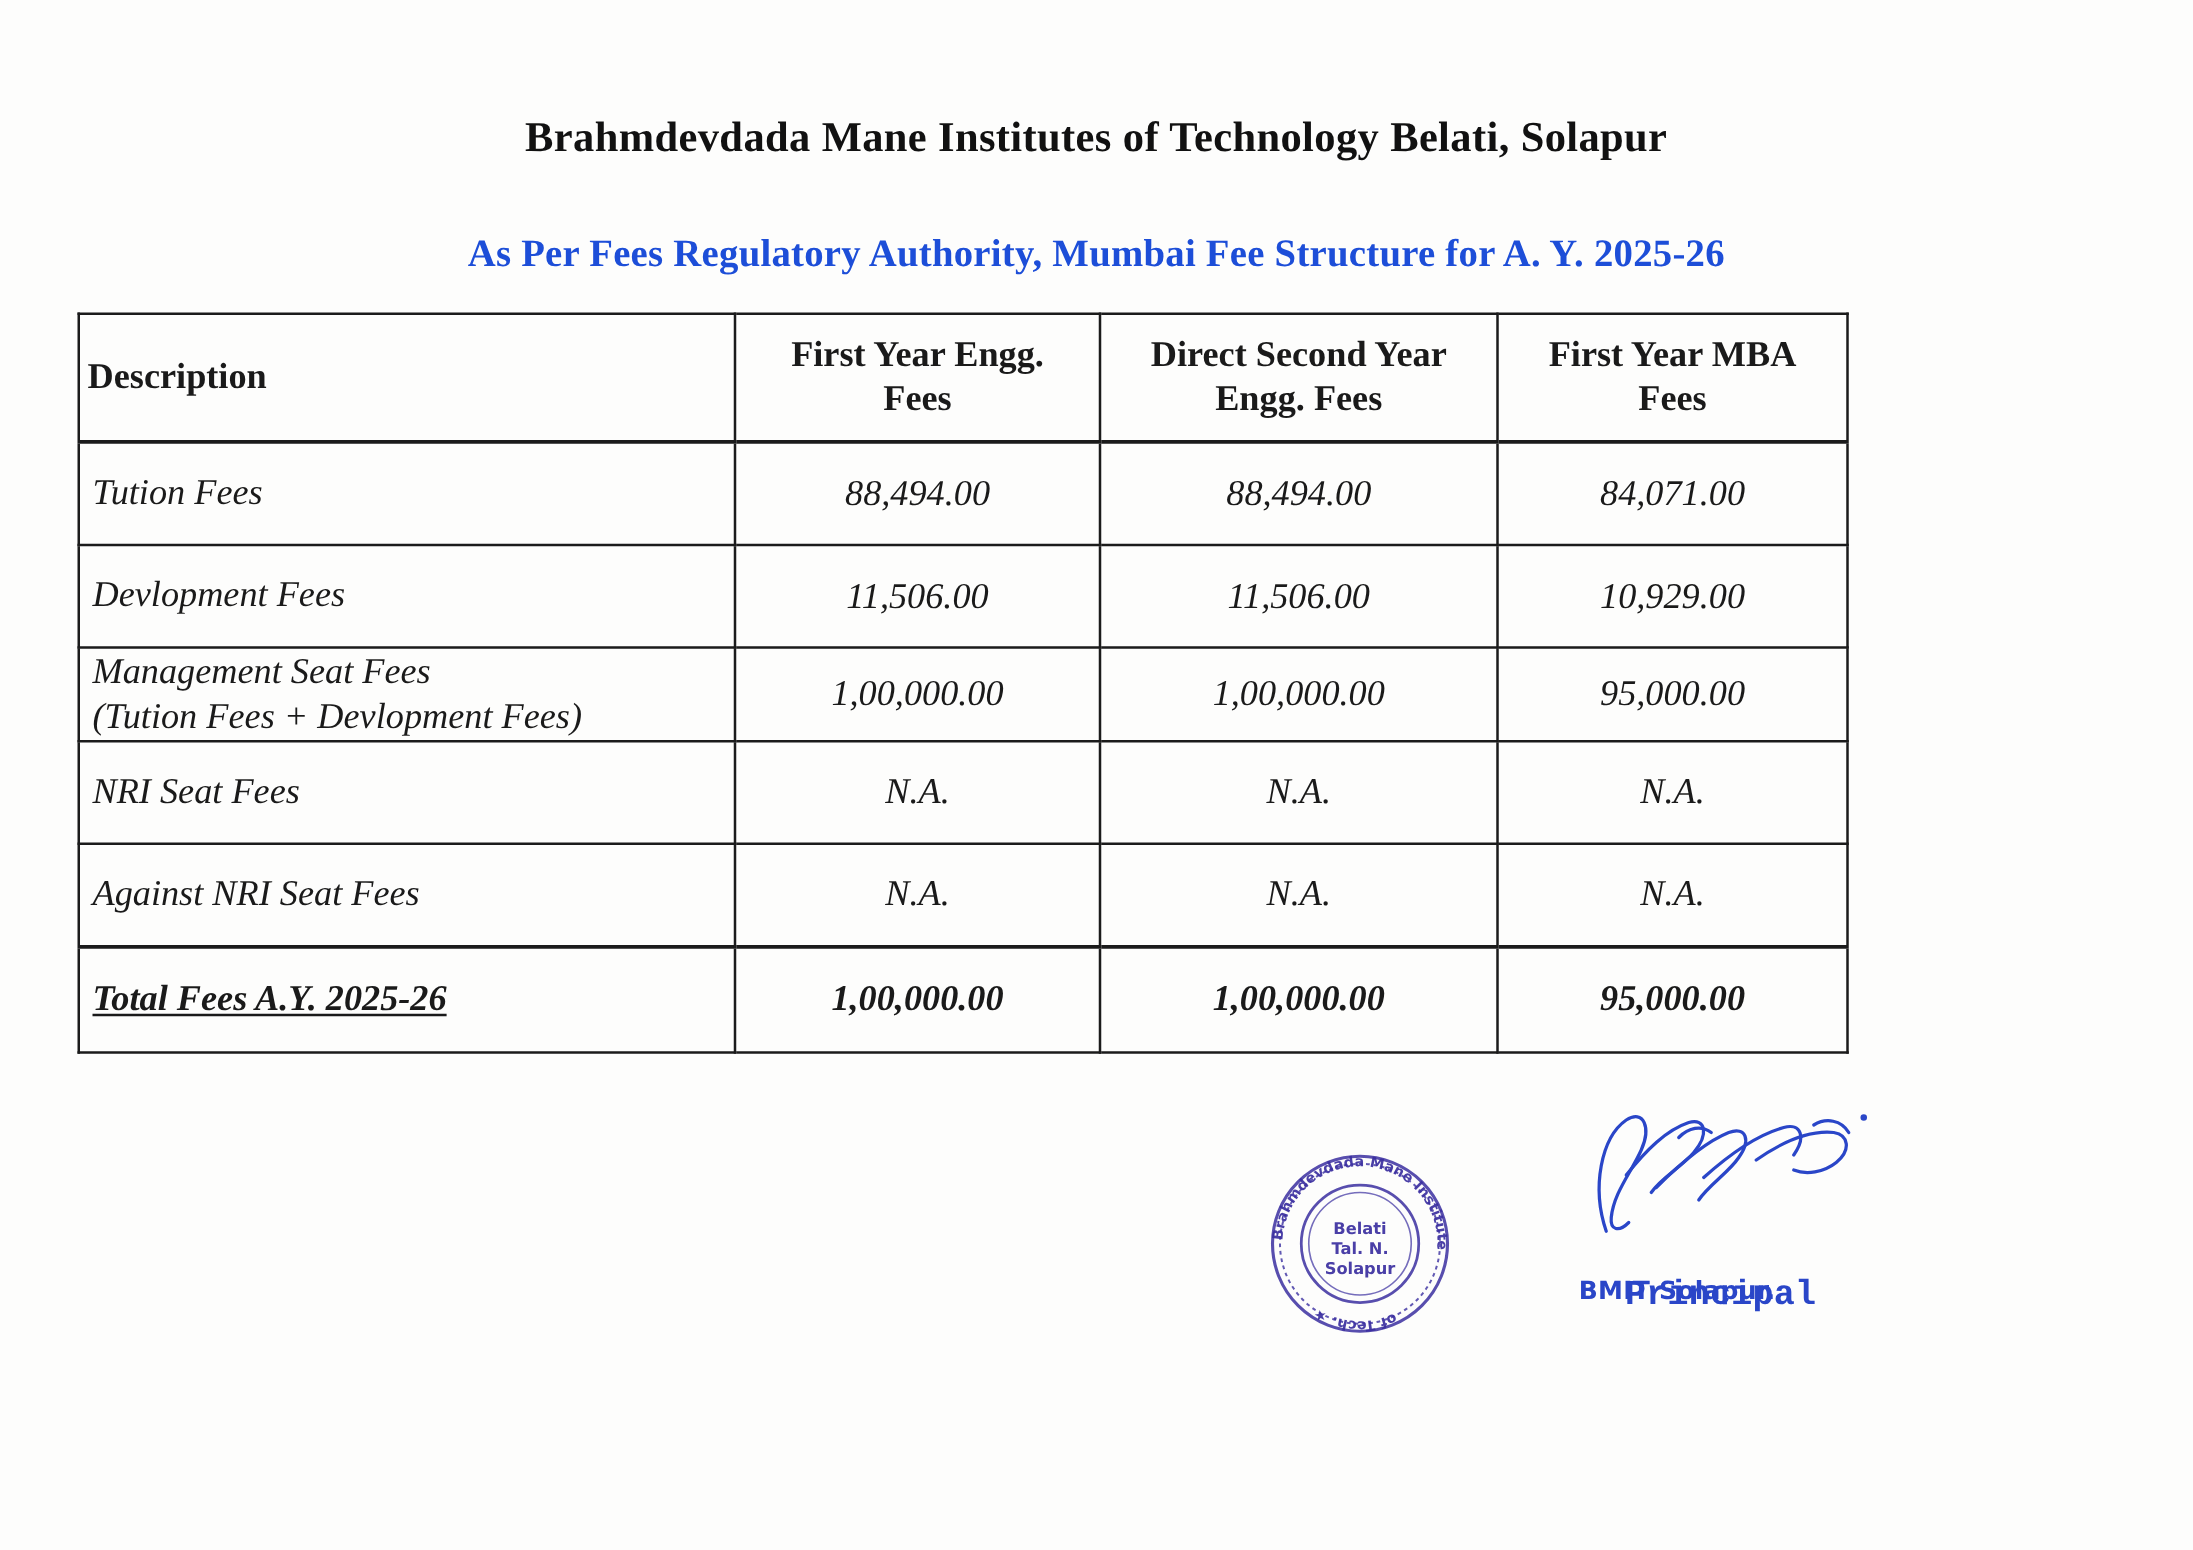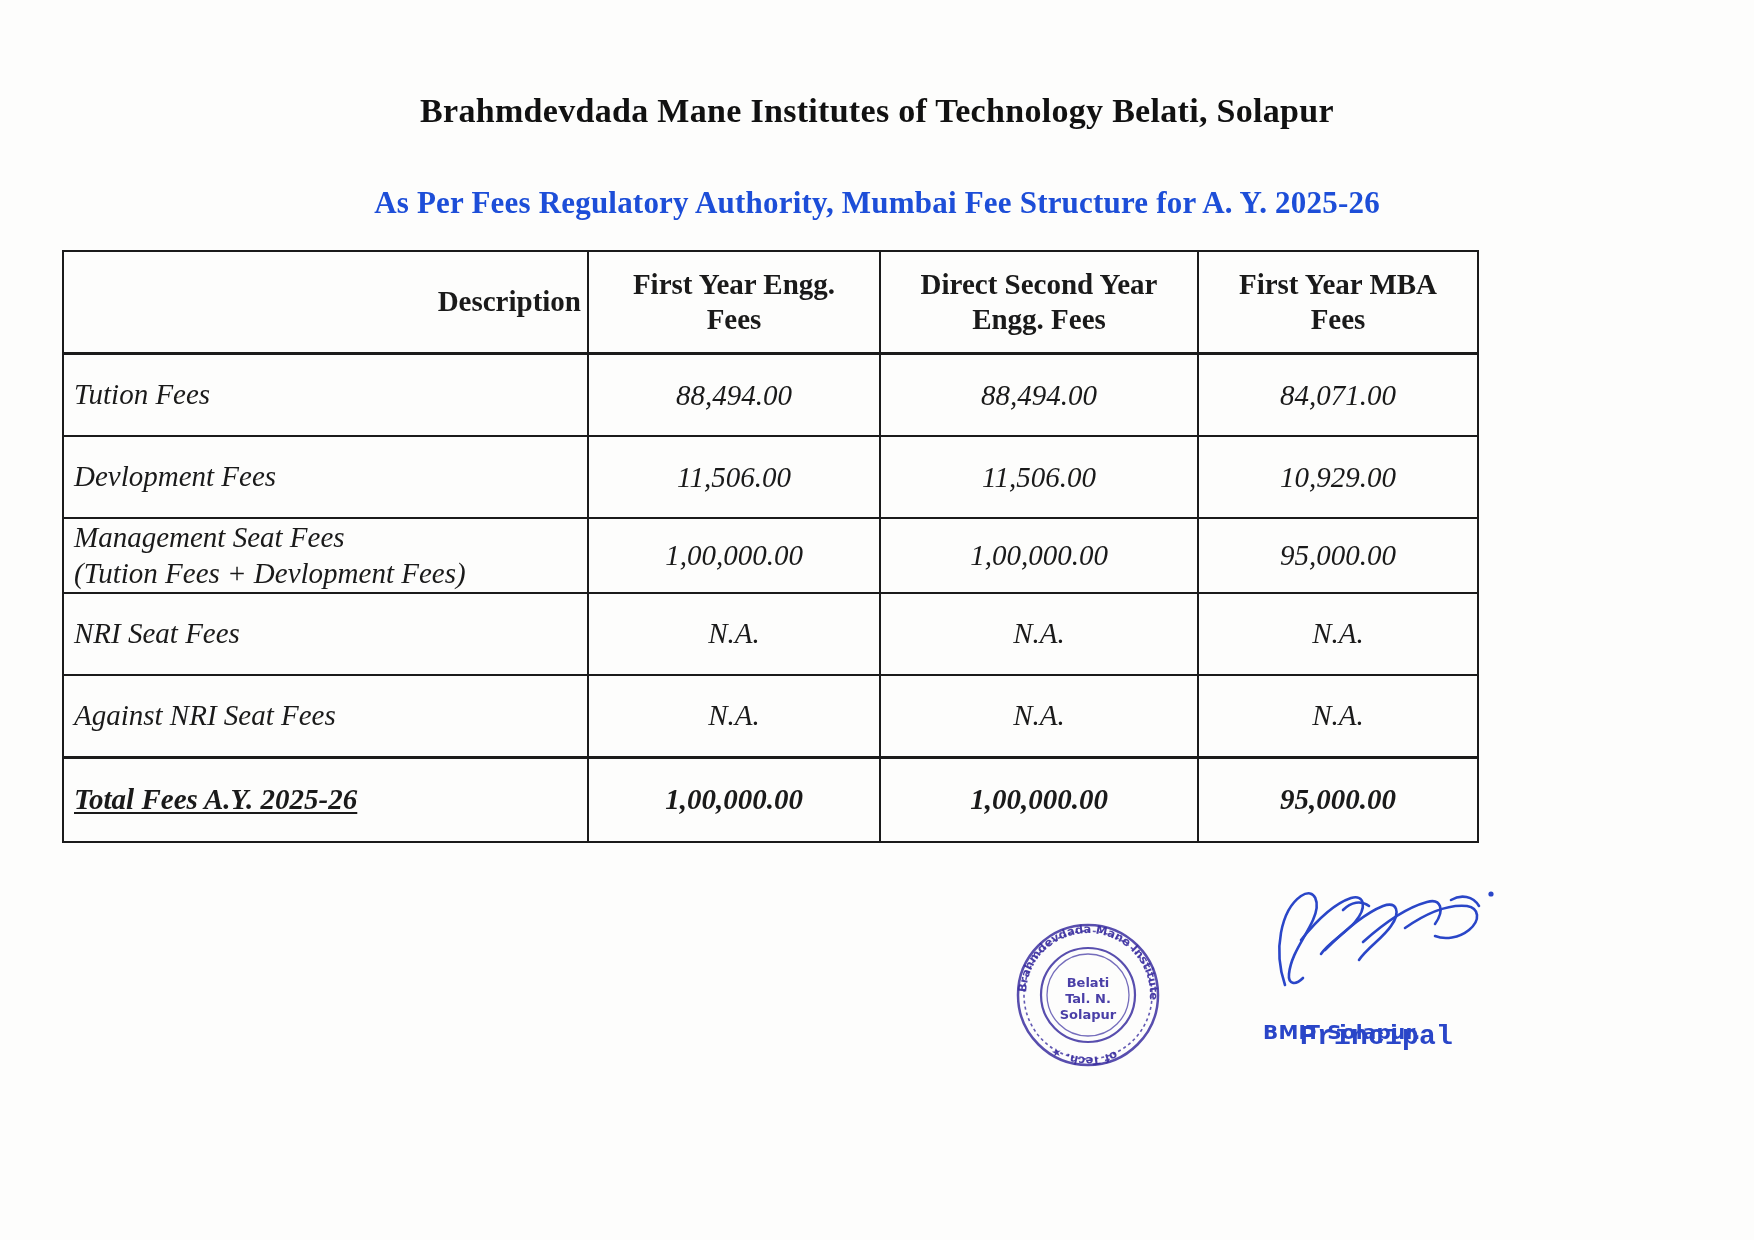--- a/index.html
+++ b/index.html
@@ -59,21 +59,21 @@
   .fee-table thead th {
     border-bottom-width: 3px;
     font-size: 29px;
     font-weight: bold;
     text-align: center;
     line-height: 1.22;
     height: 92px;
     padding: 4px 6px;
   }
   .fee-table thead th.desc-head {
-    text-align: right;
+    text-align: left;
   }
   .fee-table tbody td {
     font-size: 29px;
     height: 72px;
     font-style: italic;
   }
   .fee-table tbody td.desc-cell {
     text-align: left;
     padding-left: 10px;
     line-height: 1.22;

